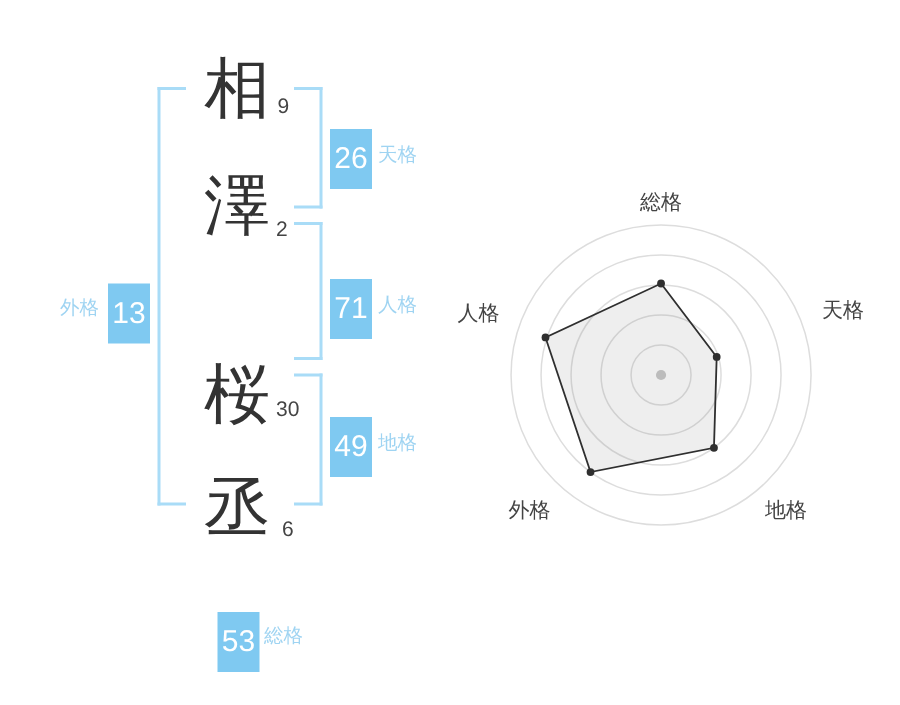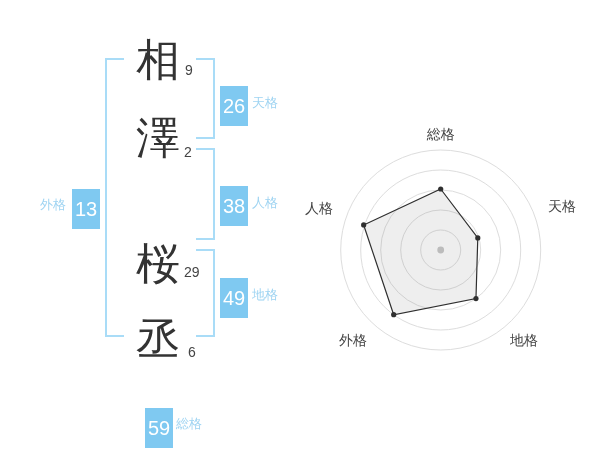--- a/index.html
+++ b/index.html
@@ -17,33 +17,33 @@
 <body>
 
 <div>
   <div class="kanji" style="top:38px">相</div>
   <div class="kanji" style="top:116px">澤</div>
   <div class="kanji" style="top:242px">桜</div>
   <div class="kanji" style="top:317px">丞</div>
 
   <div class="strokes" style="left:185px;top:62px">9</div>
   <div class="strokes" style="left:184px;top:144px">2</div>
-  <div class="strokes" style="left:184px;top:264px">29</div>
+  <div class="strokes" style="left:184px;top:264px">30</div>
   <div class="strokes" style="left:188px;top:344px">6</div>
 
   <div class="bracket bleft" style="left:105px;top:58px;height:275px"></div>
   <div class="bracket bright" style="left:196px;top:58px;height:77px"></div>
   <div class="bracket bright" style="left:196px;top:148px;height:88px"></div>
   <div class="bracket bright" style="left:196px;top:249px;height:84px"></div>
 
   <div class="badge" style="left:220px;top:86px">26</div>
-  <div class="badge" style="left:220px;top:186px">38</div>
+  <div class="badge" style="left:220px;top:186px">71</div>
   <div class="badge" style="left:220px;top:278px">49</div>
   <div class="badge" style="left:72px;top:189px">13</div>
-  <div class="badge" style="left:145px;top:408px">59</div>
+  <div class="badge" style="left:145px;top:408px">53</div>
 
   <div class="badge-label" style="left:252px;top:94px">天格</div>
   <div class="badge-label" style="left:252px;top:194px">人格</div>
   <div class="badge-label" style="left:252px;top:286px">地格</div>
   <div class="badge-label" style="left:40px;top:196px">外格</div>
   <div class="badge-label" style="left:176px;top:415px">総格</div>
 </div>
 
 <svg id="radar" width="290" height="280">
     <circle cx="140.7" cy="140" r="20" fill="none" stroke="#dddddd" stroke-width="1"></circle>

